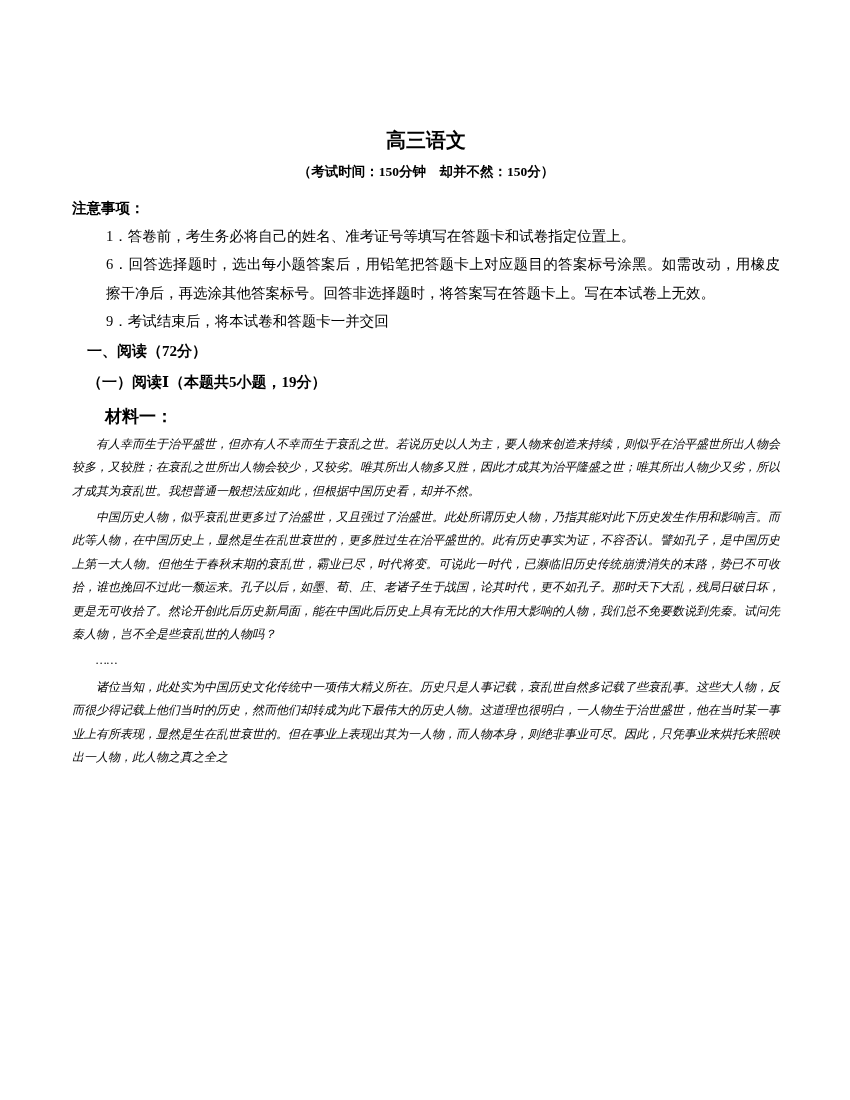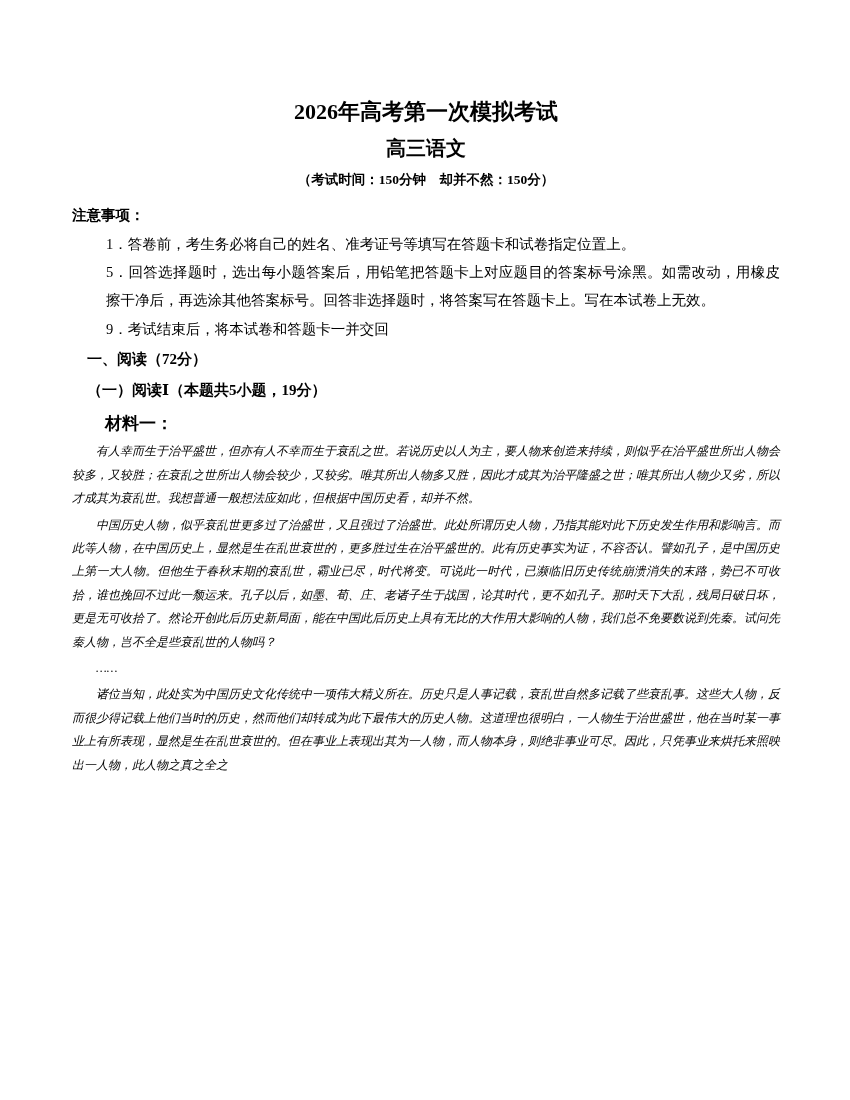--- a/index.html
+++ b/index.html
@@ -24,20 +24,21 @@
     font-weight: bold;
     line-height: 1.3;
     margin-bottom: 8px;
   }
   .subtitle {
     text-align: center;
     font-size: 20px;
     font-weight: bold;
     line-height: 1.3;
     margin-bottom: 8px;
+    margin-top: 29px;
   }
   .exam-info {
     text-align: center;
     font-size: 13.5px;
     font-weight: bold;
     line-height: 1.6;
     margin-bottom: 12px;
   }
   .notice-heading {
     font-size: 14.5px;
@@ -72,30 +73,29 @@
     text-indent: 2em;
     text-align: justify;
     margin-bottom: 3px;
   }
 </style>
 </head>
 <body>
 
 <div class="page">
 
-  <h1 class="title">2026年高考第一次模拟考试</h1>
 
   <h2 class="subtitle">高三语文</h2>
 
   <div class="exam-info">（考试时间：150分钟　却并不然：150分）</div>
 
   <div class="notice-heading">注意事项：</div>
 
   <p class="notice-item">1．答卷前，考生务必将自己的姓名、准考证号等填写在答题卡和试卷指定位置上。</p>
-  <p class="notice-item">5．回答选择题时，选出每小题答案后，用铅笔把答题卡上对应题目的答案标号涂黑。如需改动，用橡皮擦干净后，再选涂其他答案标号。回答非选择题时，将答案写在答题卡上。写在本试卷上无效。</p>
+  <p class="notice-item">6．回答选择题时，选出每小题答案后，用铅笔把答题卡上对应题目的答案标号涂黑。如需改动，用橡皮擦干净后，再选涂其他答案标号。回答非选择题时，将答案写在答题卡上。写在本试卷上无效。</p>
   <p class="notice-item">9．考试结束后，将本试卷和答题卡一并交回</p>
 
   <div class="section-heading">一、阅读（72分）</div>
 
   <div class="section-heading">（一）阅读Ⅰ（本题共5小题，19分）</div>
 
   <div class="material-heading">材料一：</div>
 
   <div class="material">
     <p>有人幸而生于治平盛世，但亦有人不幸而生于衰乱之世。若说历史以人为主，要人物来创造来持续，则似乎在治平盛世所出人物会较多，又较胜；在衰乱之世所出人物会较少，又较劣。唯其所出人物多又胜，因此才成其为治平隆盛之世；唯其所出人物少又劣，所以才成其为衰乱世。我想普通一般想法应如此，但根据中国历史看，却并不然。</p>

